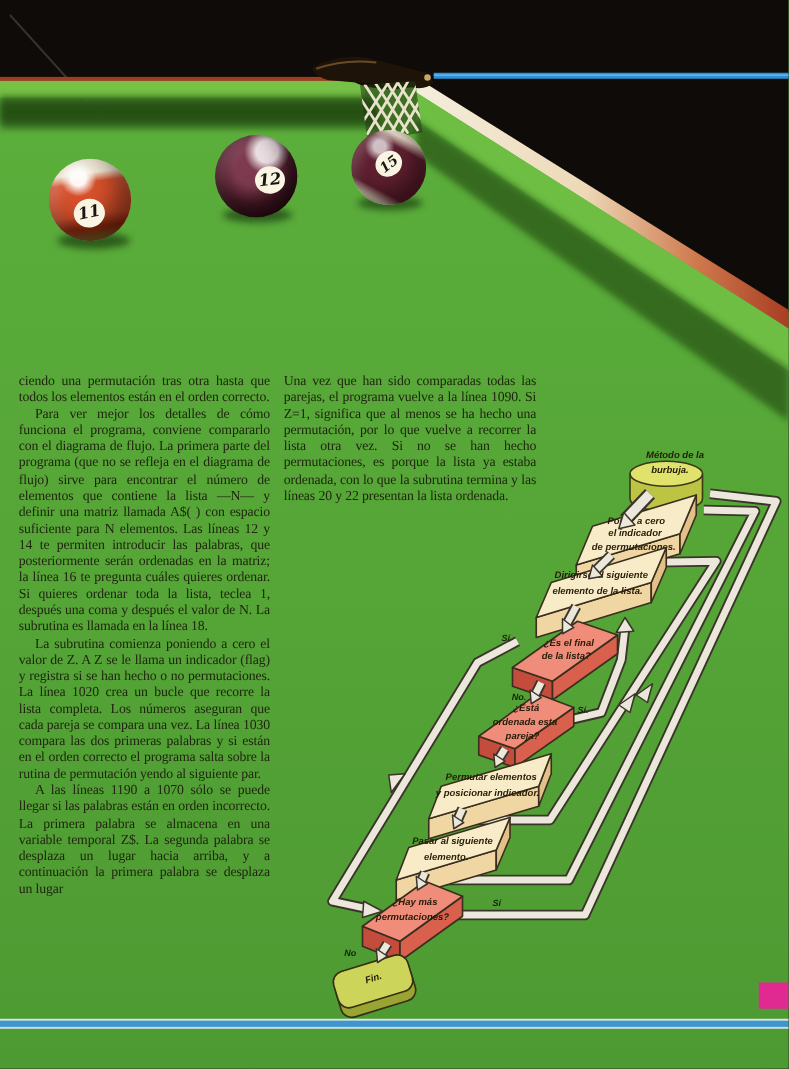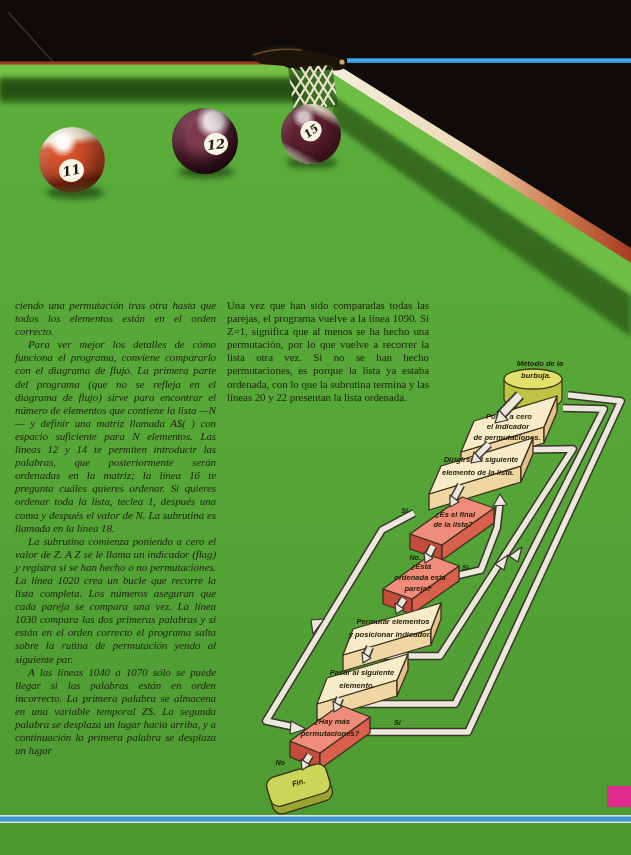--- a/index.html
+++ b/index.html
@@ -31,21 +31,21 @@
   #ball15{left:281px;top:104px;width:60px;height:60px;
       background:
         radial-gradient(circle at 38% 22%, rgba(255,255,255,.7) 0 8%, rgba(255,255,255,0) 20%),
         linear-gradient(28deg,#e9dfc8 0 16%,#5f2030 26% 72%,#ecdfca 82% 100%);
       box-shadow:inset -8px -10px 16px rgba(18,4,6,.55), inset 4px 6px 9px rgba(255,255,255,.18);}
   #ball15 .num{left:19px;top:17px;width:22px;height:20px;transform:rotate(-38deg);font-size:11px;}
   
   .col{position:absolute;top:299px;z-index:4;color:#20260f;}
   .col p{margin:0;font-size:11px;line-height:13.1px;text-align:justify;letter-spacing:-0.1px;}
   .col p + p{text-indent:13px;}
-  #col-left{left:15px;width:201px;font-style:italic;}
+  #col-left{left:15px;width:201px;}
   #col-right{left:227px;width:202px;}
   
   .rule-bottom{position:absolute;left:0;top:815px;width:631px;height:8px;z-index:7;
       background:linear-gradient(180deg,#d9e6e2 0 13%,#3d95d2 26% 76%,#d5e2e2 88% 100%);}
   .magenta-block{position:absolute;left:607px;top:786px;width:24px;height:21px;
       background:#e02a92;z-index:7;}
   
   .pipe-o{fill:none;stroke:#3a342a;stroke-width:8.5;stroke-linejoin:round;}
   .pipe-i{fill:none;stroke:#ebe7da;stroke-width:5.5;stroke-linejoin:round;}
   .pipe-ow{fill:none;stroke:#3a342a;stroke-width:11;stroke-linejoin:round;}
@@ -124,21 +124,21 @@
     <span class="num">12</span>
   </div>
   <div class="ball" id="ball15">
     <span class="num">15</span>
   </div>
 
   <div class="col" id="col-left">
       <p>ciendo una permutación tras otra hasta que todos los elementos están en el orden correcto.</p>
       <p>Para ver mejor los detalles de cómo funciona el programa, conviene compararlo con el diagrama de flujo. La primera parte del programa (que no se refleja en el diagrama de flujo) sirve para encontrar el número de elementos que contiene la lista —N— y definir una matriz llamada A$( ) con espacio suficiente para N elementos. Las líneas 12 y 14 te permiten introducir las palabras, que posteriormente serán ordenadas en la matriz; la línea 16 te pregunta cuáles quieres ordenar. Si quieres ordenar toda la lista, teclea 1, después una coma y después el valor de N. La subrutina es llamada en la línea 18.</p>
       <p>La subrutina comienza poniendo a cero el valor de Z. A Z se le llama un indicador (flag) y registra si se han hecho o no permutaciones. La línea 1020 crea un bucle que recorre la lista completa. Los números aseguran que cada pareja se compara una vez. La línea 1030 compara las dos primeras palabras y si están en el orden correcto el programa salta sobre la rutina de permutación yendo al siguiente par.</p>
-      <p>A las líneas 1040 a 1070 sólo se puede llegar si las palabras están en orden incorrecto. La primera palabra se almacena en una variable temporal Z$. La segunda palabra se desplaza un lugar hacia arriba, y a continuación la primera palabra se desplaza un lugar</p>
+      <p>A las líneas 1190 a 1070 sólo se puede llegar si las palabras están en orden incorrecto. La primera palabra se almacena en una variable temporal Z$. La segunda palabra se desplaza un lugar hacia arriba, y a continuación la primera palabra se desplaza un lugar</p>
     </div>
   <div class="col" id="col-right">
       <p>Una vez que han sido comparadas todas las parejas, el programa vuelve a la línea 1090. Si Z=1, significa que al menos se ha hecho una permutación, por lo que vuelve a recorrer la lista otra vez. Si no se han hecho permutaciones, es porque la lista ya estaba ordenada, con lo que la subrutina termina y las líneas 20 y 22 presentan la lista ordenada.</p>
     </div>
 
   <svg class="flow" width="631" height="855" viewBox="0 0 631 855">
 
     <g>
       <path class="pipe-o" d="M414,513 382,530 266,721 294,727"></path>
         <path class="pipe-i" d="M414,513 382,530 266,721 294,727"></path>

